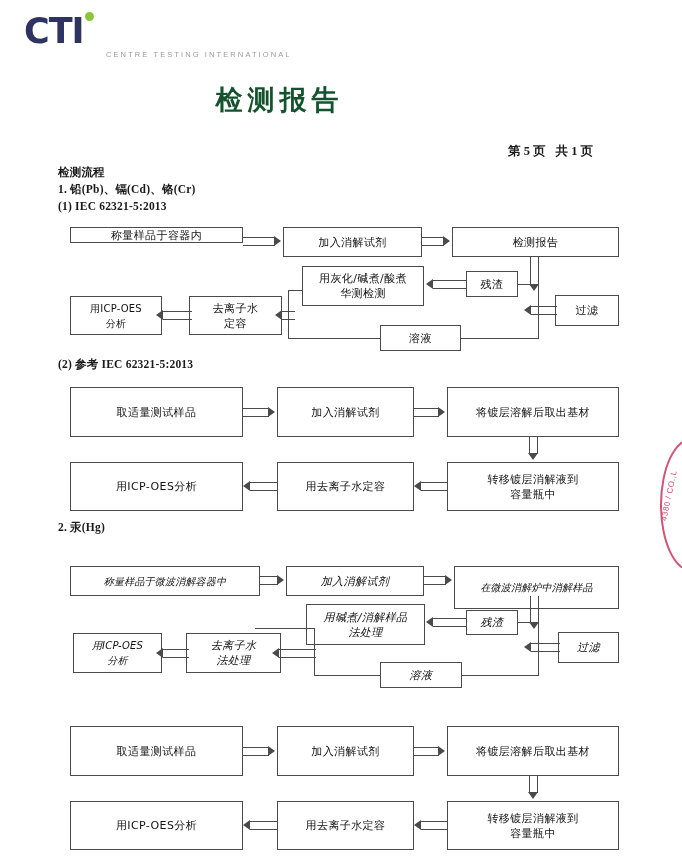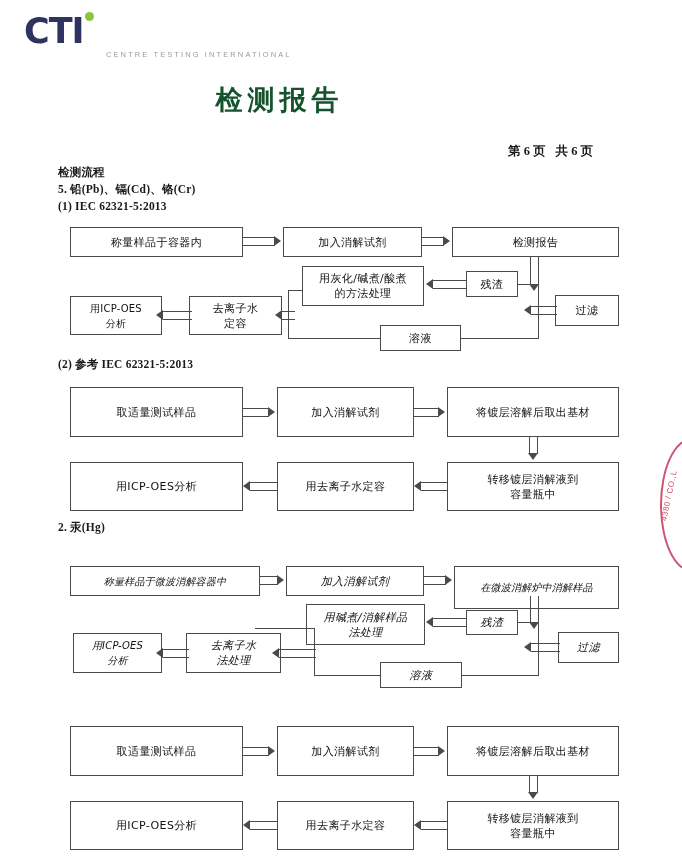--- a/index.html
+++ b/index.html
@@ -117,32 +117,32 @@
 
   <div class="logo">
     <div class="logo-cti">CTI</div>
     <div class="logo-dot"></div>
     <div class="logo-en">CENTRE TESTING INTERNATIONAL</div>
   </div>
 
   <div class="doc-title">检测报告</div>
 
   <div class="meta-right">
-    <span>第 6 页</span><span class="sep"></span><span>共 6 页</span>
+    <span>第 5 页</span><span class="sep"></span><span>共 1 页</span>
   </div>
 
   <div class="hd" style="top:165px">检测流程</div>
-  <div class="hd" style="top:182px">5. 铅(Pb)、镉(Cd)、铬(Cr)</div>
+  <div class="hd" style="top:182px">1. 铅(Pb)、镉(Cd)、铬(Cr)</div>
   <div class="hd" style="top:200px">(1) IEC 62321-5:2013</div>
   <div class="hd" style="top:357px">(2) 参考 IEC 62321-5:2013</div>
   <div class="hd" style="top:520px">2. 汞(Hg)</div>
 
   <div class="flow" style="left:0;top:0;width:682px;height:862px;">
 
-    <div class="bx" style="left:70px;top:227px;width:173px;height:30px;">称量样品于容器内</div>
+    <div class="bx" style="left:70px;top:227px;width:173px;height:16px;">称量样品于容器内</div>
     <div class="bx" style="left:283px;top:227px;width:139px;height:30px;">加入消解试剂</div>
     <div class="bx" style="left:452px;top:227px;width:167px;height:30px;">检测报告</div>
 
     <div class="ar ar-r" style="left:243px;top:236px;width:40px;height:11px;">
       <div class="s1" style="left:0;top:1px;width:32px;"></div>
       <div class="s2" style="left:0;top:9px;width:32px;"></div>
       <div class="head head-r" style="left:31px;top:0;"></div>
     </div>
     <div class="ar ar-r" style="left:422px;top:236px;width:30px;height:11px;">
       <div class="s1" style="left:0;top:1px;width:22px;"></div>
@@ -155,21 +155,21 @@
       <div class="s2" style="left:9px;top:0;height:28px;"></div>
       <div class="head head-d" style="left:0;top:27px;"></div>
     </div>
 
     <div class="bx" style="left:555px;top:295px;width:64px;height:31px;">过滤</div>
     <div class="bx" style="left:466px;top:271px;width:52px;height:26px;">残渣</div>
     <div class="bx" style="left:380px;top:325px;width:81px;height:26px;">溶液</div>
 
     <div class="bx" style="left:302px;top:266px;width:122px;height:40px;flex-direction:column;">
       <span>用灰化/碱煮/酸煮</span>
-      <span>的方法处理</span>
+      <span>华测检测</span>
     </div>
 
     <div class="bx" style="left:189px;top:296px;width:93px;height:39px;flex-direction:column;">
       <span>去离子水</span>
       <span>定容</span>
     </div>
 
     <div class="bx sm" style="left:70px;top:296px;width:92px;height:39px;flex-direction:column;">
       <span>用ICP-OES</span>
       <span>分析</span>

